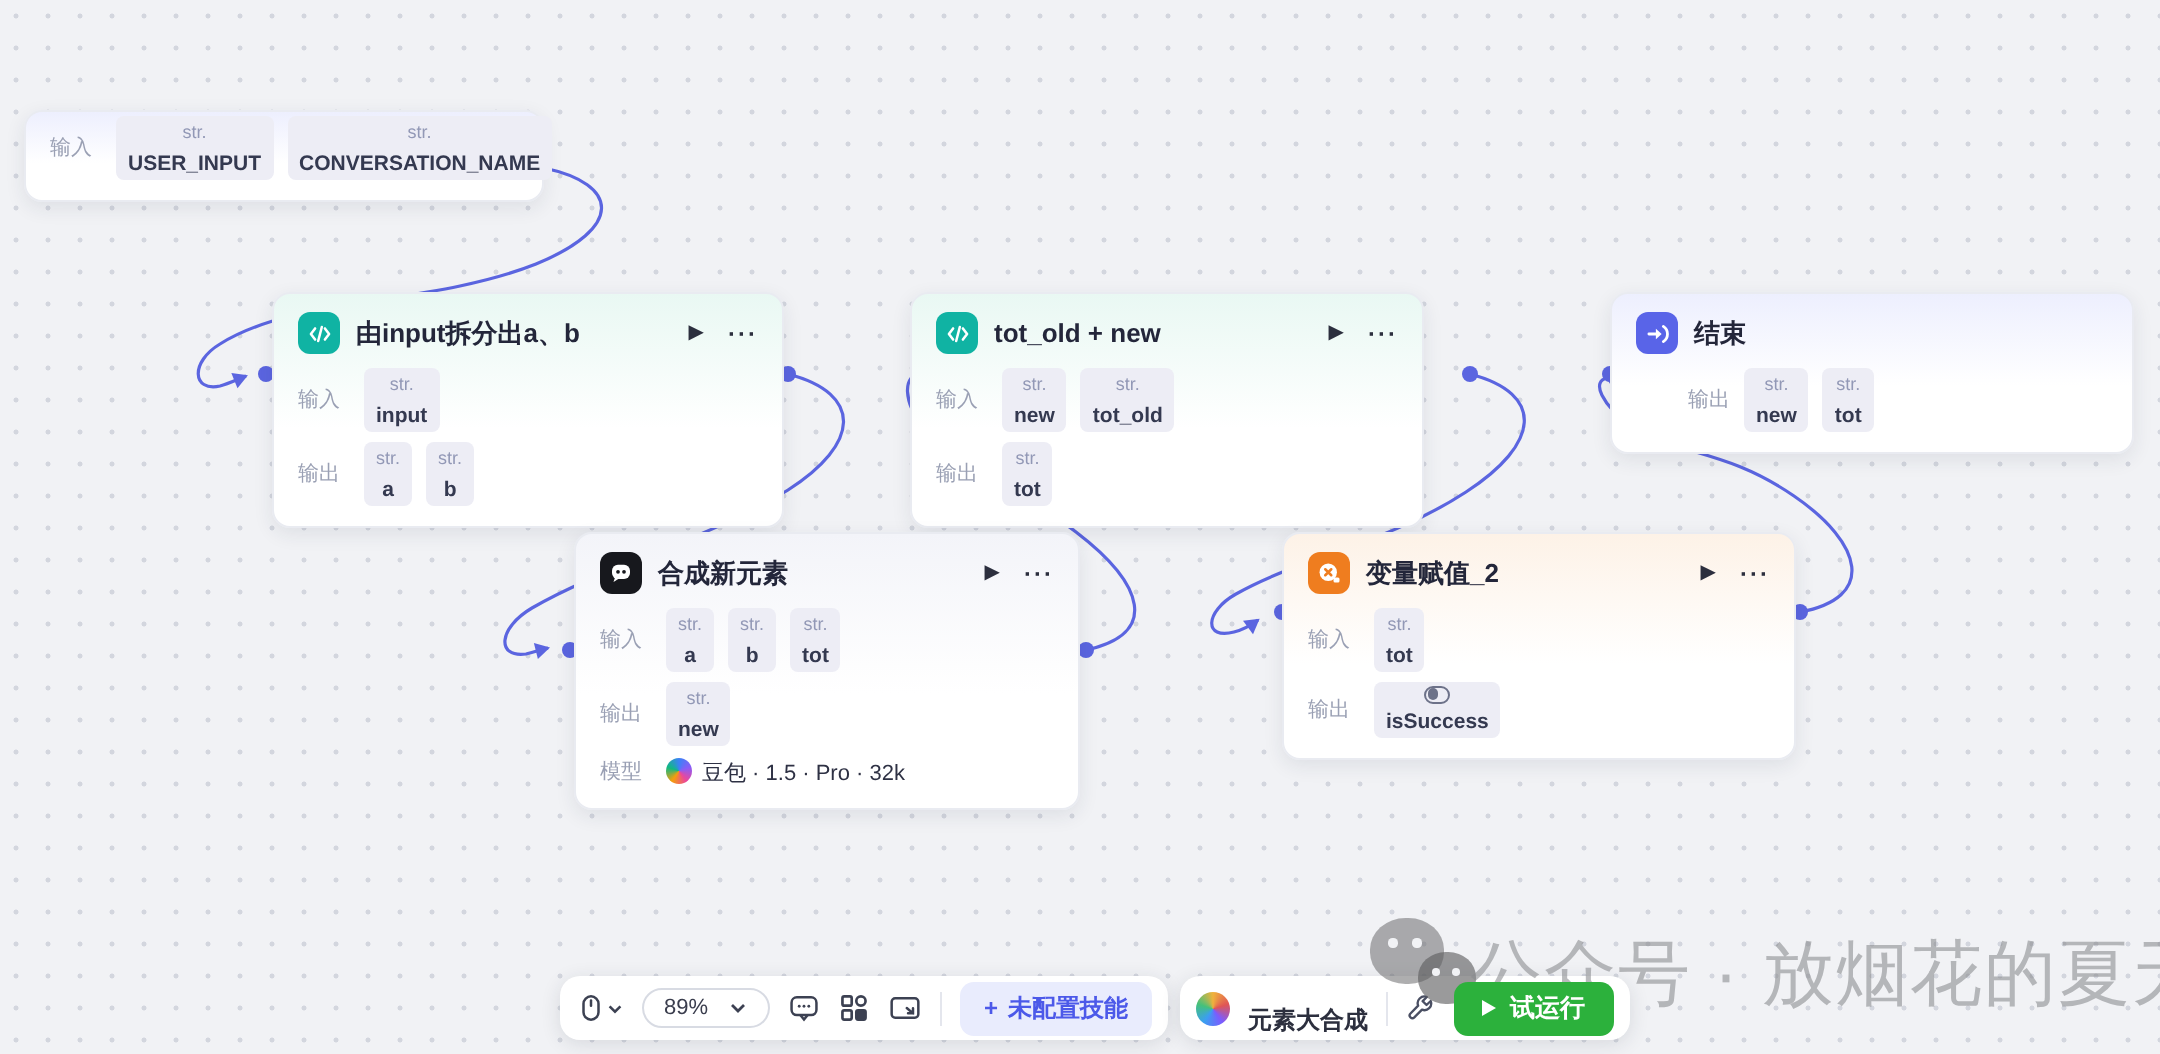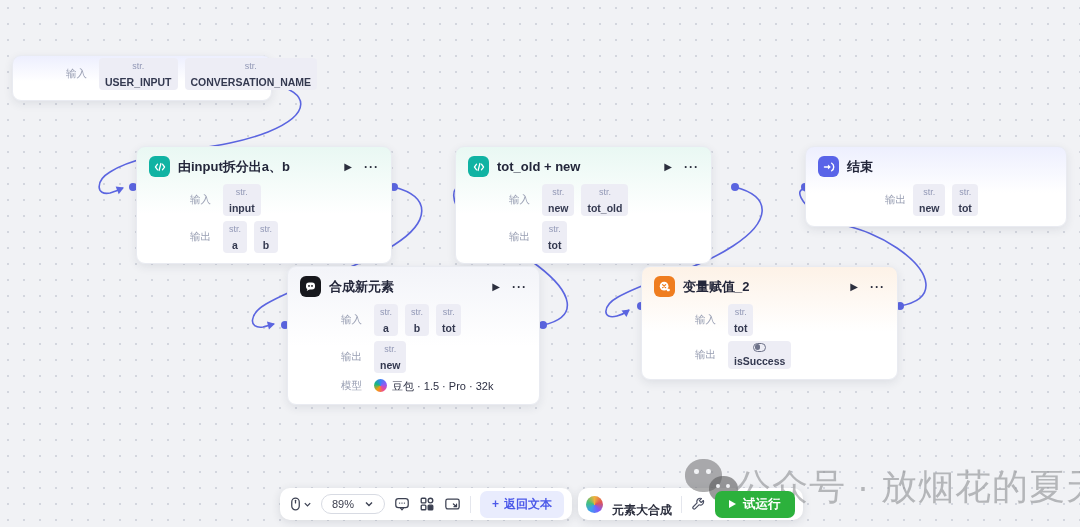--- a/index.html
+++ b/index.html
@@ -24,21 +24,21 @@
   .nhead { display:flex; align-items:center; gap:8px; padding:9px 12px 5px; }
   .nicon { width:21px; height:21px; border-radius:6px; flex:none;
     display:flex; align-items:center; justify-content:center; }
   .ic-indigo { background:#5964e8; } .ic-teal { background:#10b3a3; }
   .ic-black { background:#17181d; }  .ic-orange { background:#ef7d1f; }
   .ntitle { font-size:13px; font-weight:700; color:#23263a; white-space:nowrap; }
   .nact { margin-left:auto; display:flex; align-items:center; gap:12px; color:#2c2f3e; }
   .nact .play { font-size:10px; cursor:pointer; }
   .nact .more { font-size:12px; font-weight:700; letter-spacing:1px; cursor:pointer; }
 
-  .nrows { padding:2px 12px 10px; display:flex; flex-direction:column; gap:5px;margin-left:41px; }
+  .nrows { padding:2px 12px 10px; display:flex; flex-direction:column; gap:5px; }
   .nrow { display:flex; align-items:center; gap:7px; min-height:16px; }
   .rlabel { font-size:10.5px; color:#9aa0b4; width:26px; flex:none; white-space:nowrap; }
   #node-end .rlabel { width:47px; text-align:right; }
   .tag { display:inline-flex; align-items:center; gap:3px; background:#ededf5;
     border-radius:4px; padding:1.5px 6px; font-size:10.5px; line-height:13px;flex-direction:column; }
   .tprefix { color:#9298b6; font-size:9px; font-style:normal; }
   .tname { color:#343950; font-weight:700; font-style:normal; }
   .rvalue { font-size:11px; color:#2e3144; }
   .rvalue.muted { color:#b5b9ca; }
   .model-chip { display:flex; gap:5px; }
@@ -358,21 +358,21 @@
       </span>
       <span class="tb-ic">
         <svg width="17" height="16" viewBox="0 0 19 18" fill="none" stroke="#3c4152" stroke-width="1.4">
             <rect x="2" y="3.5" width="15" height="11" rx="2"></rect>
             <path d="M10.5 9 L14 12 M14 9.2 V12 H11.2" stroke-linecap="round"></path>
           </svg>
       </span>
       <span class="tb-div"></span>
       <button class="add-btn">
         <span>+</span>
-        <span>返回文本</span>
+        <span>未配置技能</span>
       </button>
     </div>
     <div class="tb-pill">
       <span class="wf-avatar"></span>
       <span class="wf-name">元素大合成</span>
       <span class="tb-div"></span>
       <span class="tb-ic">
         <svg width="15" height="15" viewBox="0 0 18 18">
             <path d="M14.8 4.2 a4 4 0 0 1-5.2 5.2 L5 14 a1.6 1.6 0 0 1-2.3-2.3 L7.3 7 a4 4 0 0 1 5.2-5.2 L10 4.3 l2.3 2.3 z" fill="none" stroke="#4a4f63" stroke-width="1.4" stroke-linejoin="round"></path>
           </svg>

